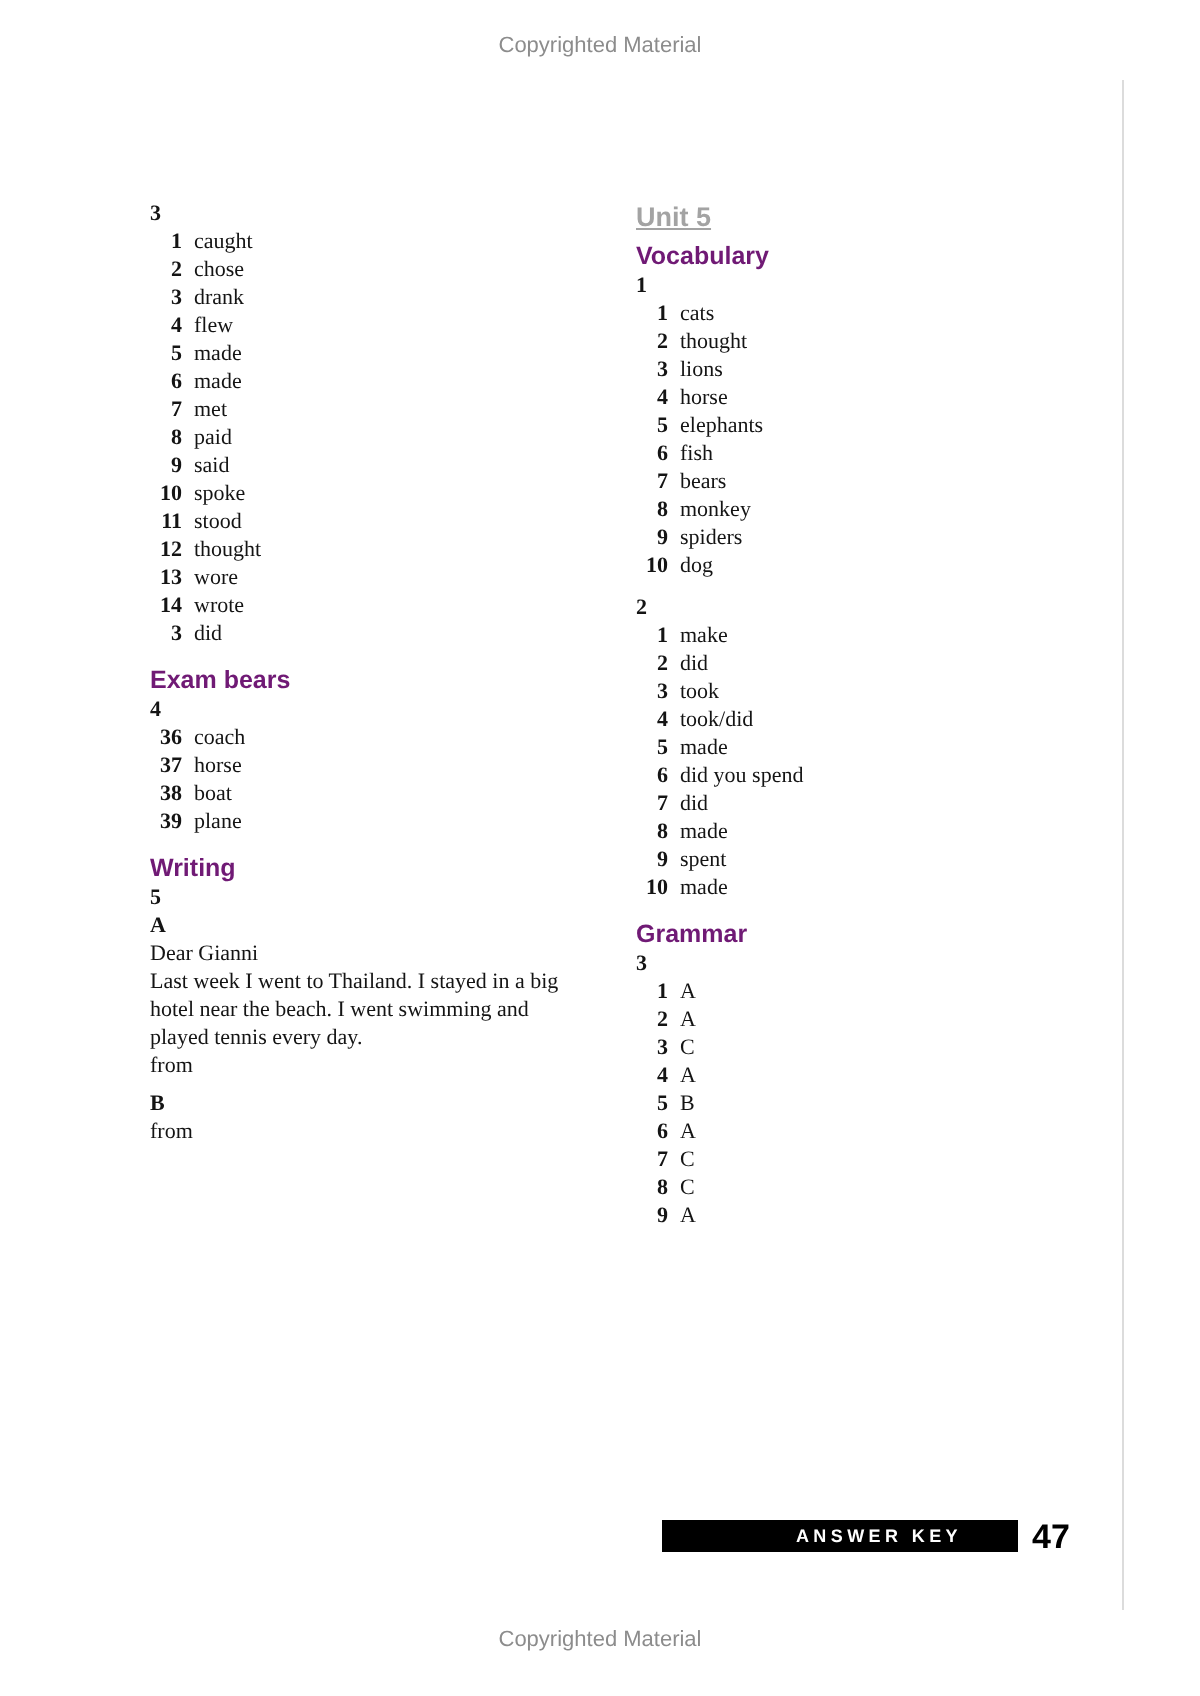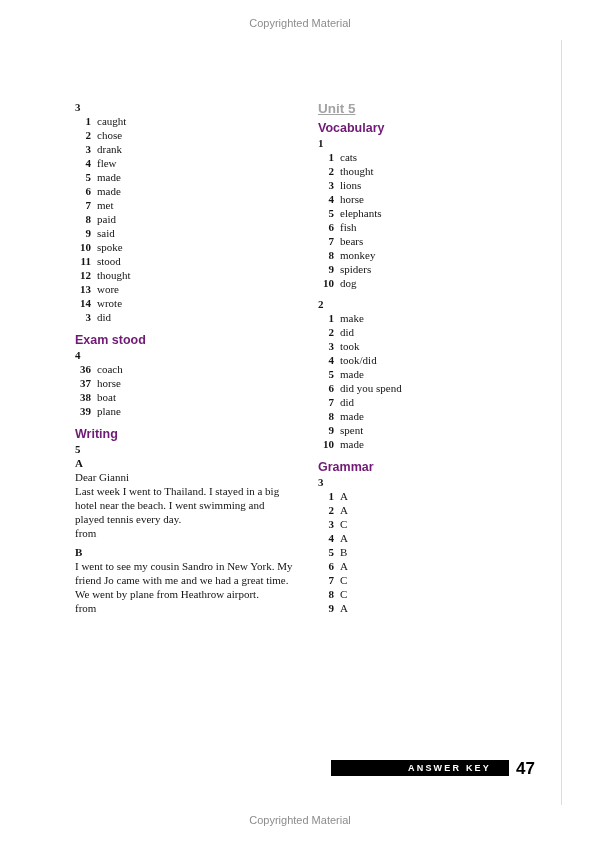--- a/index.html
+++ b/index.html
@@ -47,21 +47,21 @@
     text-decoration:underline;
   }
 
   .sub-label { font-weight:bold; }
   .writing-answer + .writing-answer { margin-top:5px; }
 
   .footer-bar {
     position:absolute; left:331px; top:760px; width:178px; height:16px;
     background:var(--footer-bar, #000);
     display:flex; align-items:center; justify-content:flex-end;
-    padding-right:18px;
+    padding-right:28px;
   }
   .footer-label {
     font-family:"Liberation Sans", sans-serif; font-weight:bold;
     font-size:9px; letter-spacing:2.2px;
     color:var(--footer-text, #ffffff); white-space:nowrap;
   }
   .footer-page {
     position:absolute; left:516px; top:759px;
     font-family:"Liberation Sans", sans-serif; font-weight:bold;
     font-size:17px; color:#000;
@@ -133,21 +133,21 @@
         <div class="ans-row">
           <span class="ans-num">14</span>
           <span class="ans-text">wrote</span>
         </div>
         <div class="ans-row">
           <span class="ans-num">3</span>
           <span class="ans-text">did</span>
         </div>
       </div>
 
-    <div class="section-heading">Exam stood</div>
+    <div class="section-heading">Exam bears</div>
     <div class="ex-num">4</div>
     <div>
         <div class="ans-row">
           <span class="ans-num">36</span>
           <span class="ans-text">coach</span>
         </div>
         <div class="ans-row">
           <span class="ans-num">37</span>
           <span class="ans-text">horse</span>
         </div>
@@ -166,21 +166,20 @@
 
     <div class="writing-answer">
       <div class="sub-label">A</div>
       <div>Dear Gianni</div>
       <div>Last week I went to Thailand. I stayed in a big<br>hotel near the beach. I went swimming and<br>played tennis every day.</div>
       <div>from</div>
     </div>
 
     <div class="writing-answer">
       <div class="sub-label">B</div>
-      <div>I went to see my cousin Sandro in New York. My<br>friend Jo came with me and we had a great time.<br>We went by plane from Heathrow airport.</div>
       <div>from</div>
     </div>
   </div>
 
   <div class="col col-right">
     <div class="unit-heading">Unit 5</div>
 
     <div class="section-heading first">Vocabulary</div>
     <div class="ex-num">1</div>
     <div>

